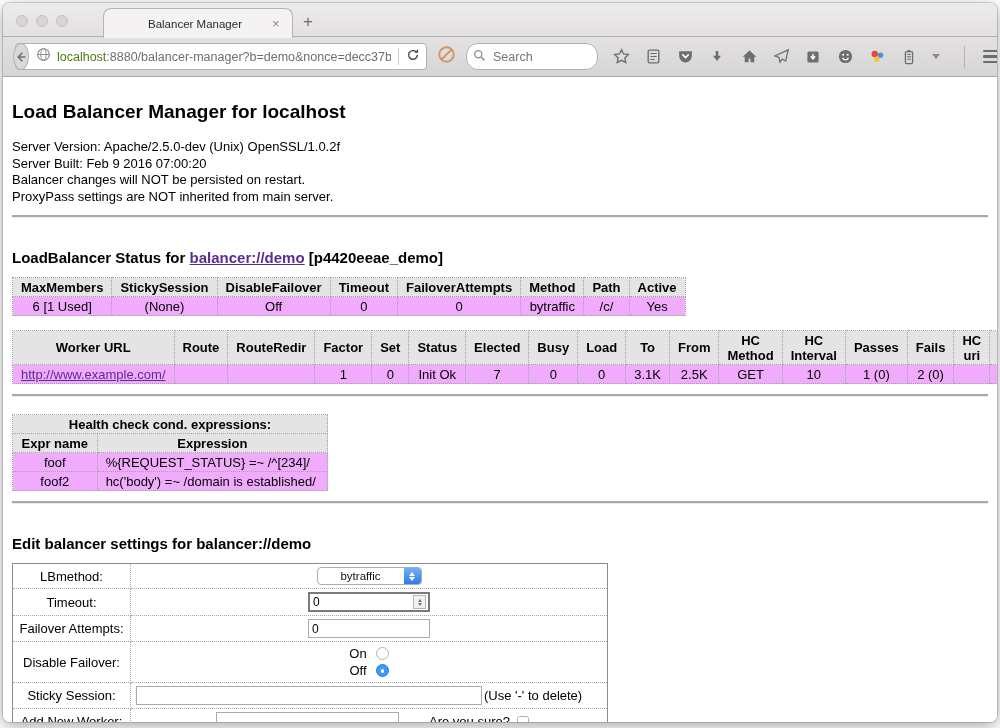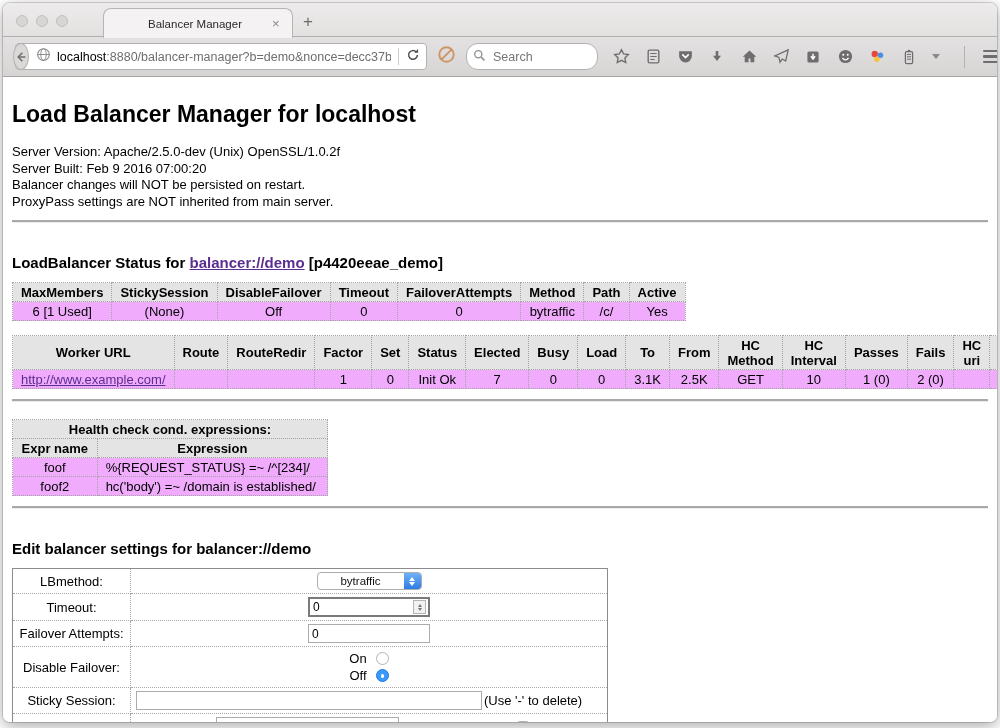--- a/index.html
+++ b/index.html
@@ -24,39 +24,39 @@
 
   
   .toolbar { height:40px; background:linear-gradient(#e3e1e1,#d7d4d4);
     border-bottom:1px solid #a8a5a5; display:flex; align-items:center; padding:0 10px; flex:none; }
   .backbtn { width:27px; height:27px; border-radius:50%; background:#dbd8d8;
     border:1px solid #b3b0b0; display:flex; align-items:center; justify-content:center;
     margin-right:-14px; z-index:2; }
   .urlbar { width:412px; height:27px; background:#fff; border:1px solid #b3b0b0;
     border-radius:4px; display:flex; align-items:center; padding:0 6px 0 20px; }
   .urltext { flex:1; font-size:12.5px; white-space:nowrap; overflow:hidden; }
-  .url-domain { color:#000000; }
+  .url-domain { color:#4d7c0f; }
   .url-rest { color:#6e6e6e; }
   .urldiv { width:1px; height:17px; background:#ccc; margin:0 7px; }
   .blocked { margin:0 10px; }
   .searchbox { width:142px; height:27px; background:#fff; border:1px solid #b3b0b0;
     border-radius:12px; display:flex; align-items:center; padding:12px 6px; }
   .searchbox input { border:none; outline:none; width:100px; font-size:12.5px;
     font-family:"Liberation Sans",sans-serif; color:#333; background:transparent; }
   .icons { display:flex; align-items:center; gap:14px; margin-left:14px; }
   .icons .ic { width:18px; height:18px; display:flex; align-items:center; justify-content:center; }
   .caret { width:0; height:0; border-left:4px solid transparent; border-right:4px solid transparent;
     border-top:5px solid #8a8888; }
   .vsep { width:1px; height:22px; background:#b5b2b2; margin:0 4px 0 10px; }
   .burger { display:flex; flex-direction:column; gap:3px; }
   .burger span { width:18px; height:2.6px; background:#6e6e6e; border-radius:1px; }
 
   
   .content { flex:1; background:#fff; padding:0 9px; overflow:hidden; font-size:13px; color:#000; }
-  h1.pagetitle { font-size:23px; font-weight:bold; margin:24px 0 16px; }
+  h1.pagetitle { font-size:19px; font-weight:bold; margin:24px 0 16px; }
   .info div { line-height:16.6px; }
   hr.rule { border:0; height:2px; background:#a9a9a9; box-shadow:0 1px 0 #ececec; margin:10px 0 9px; }
   .sechead { font-size:15px; font-weight:bold; margin:32px 0 11px; }
   a.plink { color:#5b2d90; text-decoration:underline; }
 
   table.data { border-collapse:collapse; font-size:13px; }
   table.data th, table.data td { border:1px dotted #a3a3a3; padding:1.5px 8px; }
   table.data th { background:#e4e4e4; font-weight:bold; text-align:center; }
   table.data td { text-align:center; background:#f0abfc; }
   table.data td.tleft { text-align:left; }

